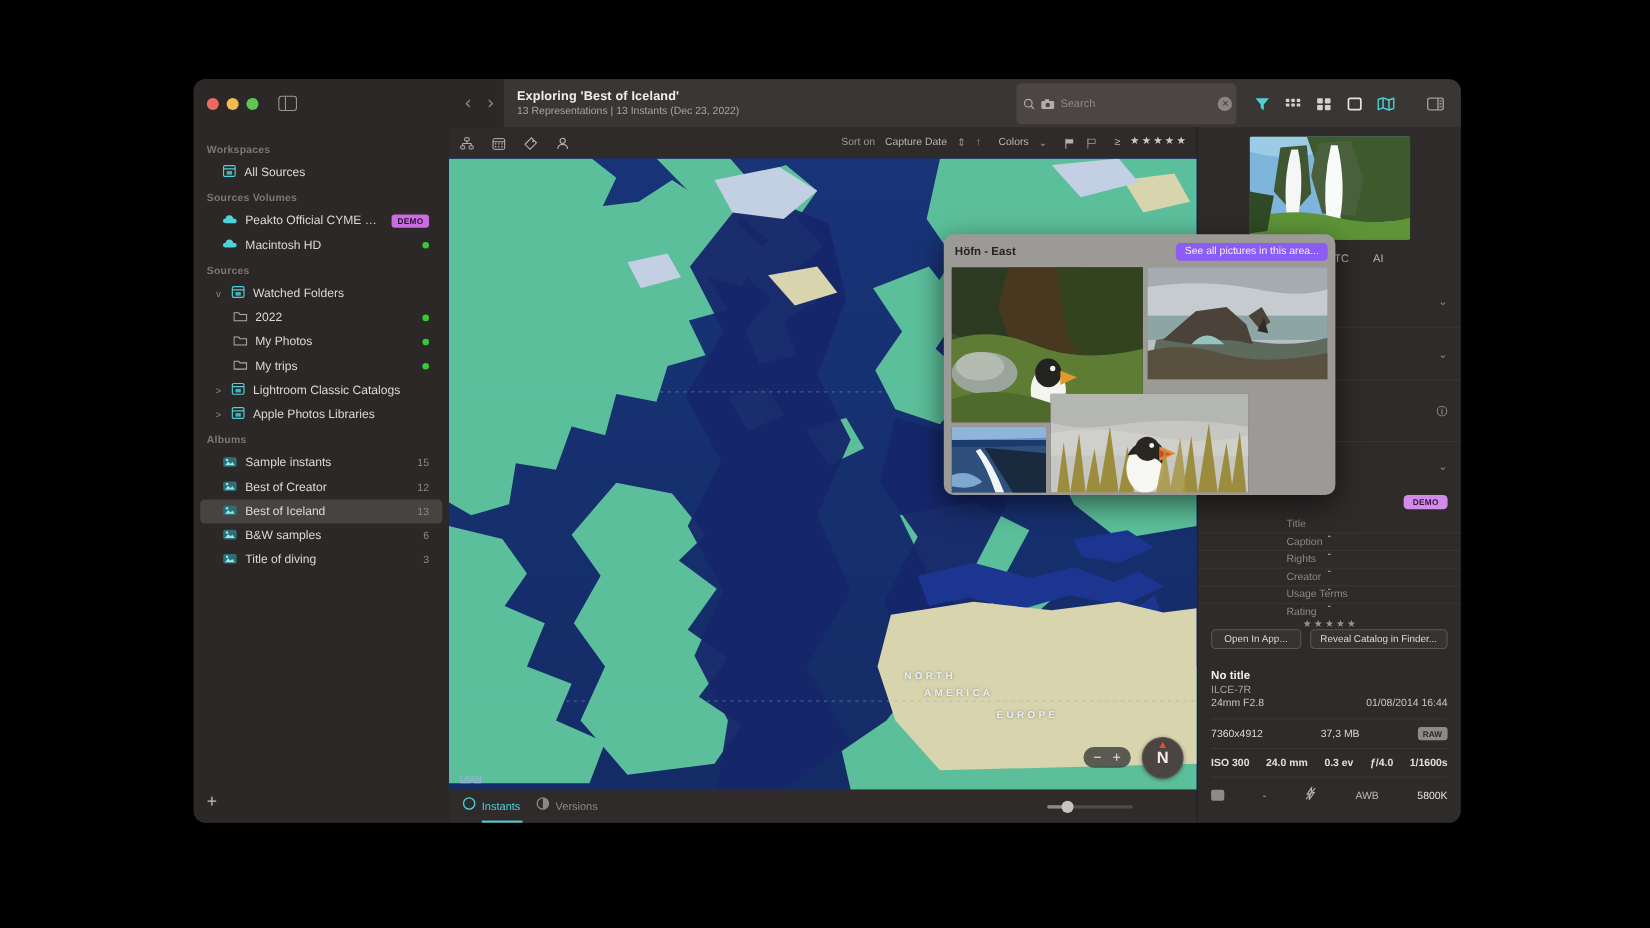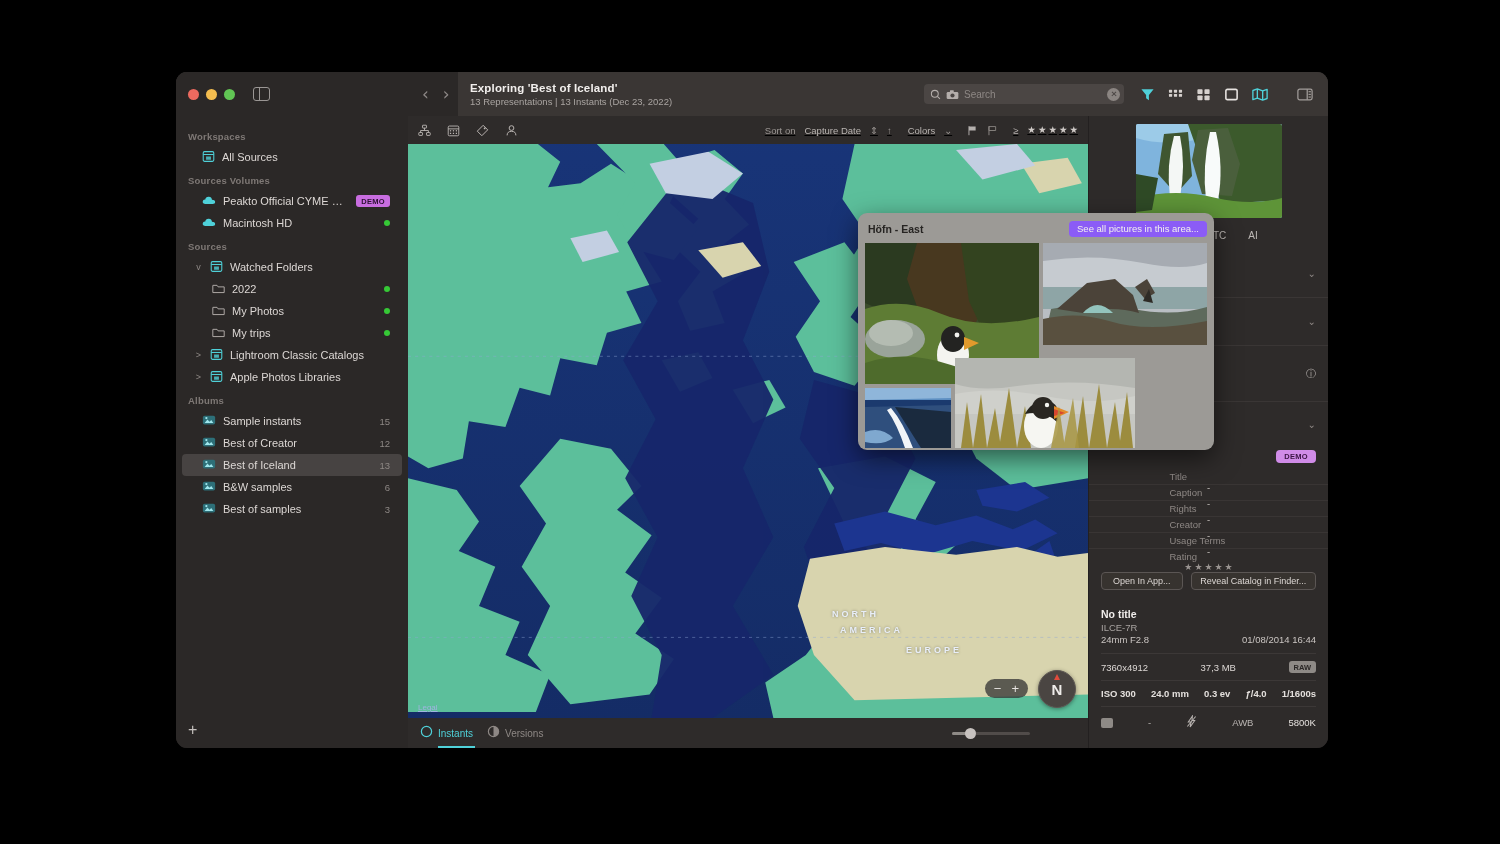--- a/index.html
+++ b/index.html
@@ -82,21 +82,21 @@
   }
   .tb-title-wrap { flex: 0 0 auto; }
   .tb-title {
     font-size: 11.5px; font-weight: bold; color: #f2efed; letter-spacing: .15px;
   }
   .tb-sub {
     font-size: 9.5px; color: #a9a4a1; margin-top: 2px;
   }
   .tb-spacer { flex: 1; }
   .searchbox {
-    width: 200px; height: 20px;
+    width: 200px; height: 37px;
     background: #4b4644;
     border-radius: 4px;
     display: flex; align-items: center;
     padding: 0 4px 0 6px;
     gap: 5px;
     position: relative;
   }
   .search-ph { font-size: 10px; color: #8e8885; flex:1; }
   .search-clear {
     width: 13px; height: 13px; border-radius: 50%;
@@ -157,21 +157,21 @@
   .plus { color: #c5c0bd; font-size: 16px; cursor: pointer; line-height: 1; }
 
   
   .center { flex: 1; display: flex; flex-direction: column; min-width: 0; background: #2e2b2a; }
   .subtoolbar {
     height: 28px; display: flex; align-items: center;
     padding: 0 10px; gap: 16px; flex: 0 0 28px;
     background: #2e2b2a;
   }
   .st-left { display: flex; gap: 16px; align-items: center; }
-  .st-right { display: flex; gap: 9px; margin-left: auto; text-decoration: underline; }
+  .st-right { display: flex; gap: 9px; margin-left: auto; }
   .st-txt { font-size: 9.5px; color: #b9b4b1; cursor: pointer; }
   .st-txt.dim { color: #9c9794; }
   .stars { display: flex; gap: 2px; }
   .star { color: #cfcac7; font-size: 9.5px; line-height: 1; }
 
   
   .map {
     flex: 1; position: relative; overflow: hidden;
     background: #19357a;
   }
@@ -570,21 +570,21 @@
           <span class="cnt">6</span>
         </div>
         <div class="srow indent1">
           <span>
             <svg width="14" height="12" viewBox="0 0 16 13">
               <rect x="1" y="1.5" width="14" height="10" rx="2" fill="#2d6f78"></rect>
               <path d="M3 10 L6.2 6 L8.6 8.6 L10.6 6.6 L13 10 Z" fill="#9fe6ec"></path>
               <circle cx="5" cy="4.3" r="1.3" fill="#9fe6ec"></circle>
             </svg>
           </span>
-          <span class="lbl">Best of samples</span>
+          <span class="lbl">Title of diving</span>
           <span class="cnt">3</span>
         </div>
 
         <div style="flex:1"></div>
         <div class="sb-foot">
           <span class="plus">+</span>
         </div>
       </div>
 
       <div class="center">
@@ -712,21 +712,21 @@
               <path d="M540 6 L600 0 L618 22 L566 36 Z"></path>
               <path d="M160 96 L196 88 L208 110 L172 120 Z"></path>
             </g>
 
             <g stroke="#8fa7d6" stroke-width="0.8" stroke-dasharray="3 4" opacity="0.55">
               <line x1="0" y1="216" x2="670" y2="216"></line>
               <line x1="0" y1="502" x2="670" y2="502"></line>
             </g>
           </svg>
 
-          <div class="map-label" style="left:424px; top:465px;">NORTH</div>
+          <div class="map-label" style="left:414px; top:465px;">NORTH</div>
           <div class="map-label" style="left:432px; top:481px;">AMERICA</div>
           <div class="map-label" style="left:498px; top:501px;">EUROPE</div>
 
           <div class="legal">Legal</div>
 
           <div class="zoomctl">
             <span>−</span>
             <span>+</span>
           </div>
           <div class="compass">N</div>

